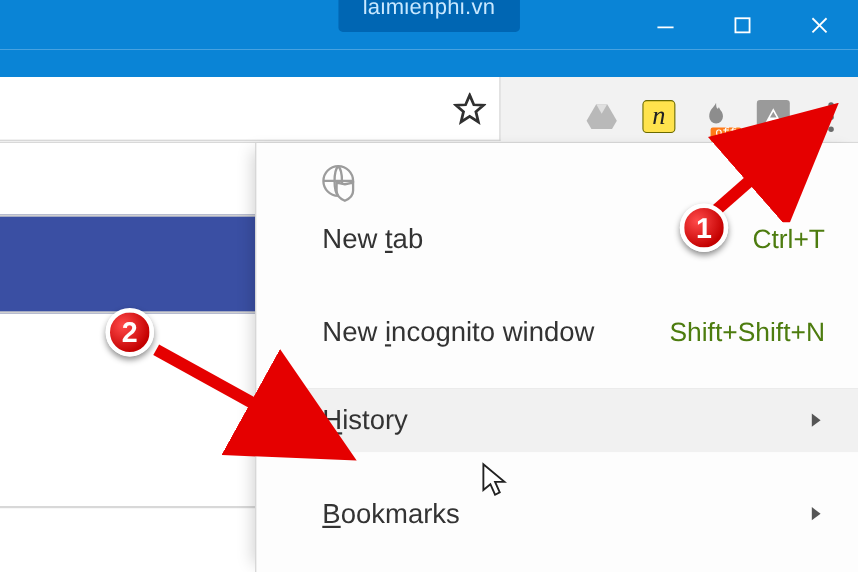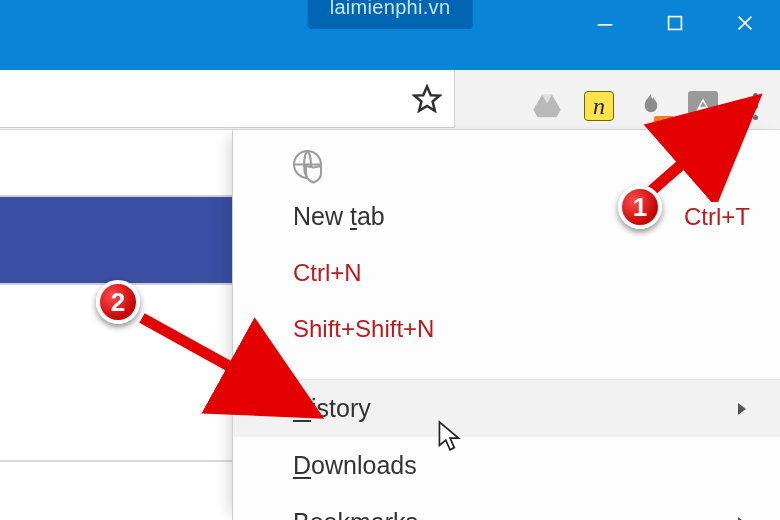--- a/index.html
+++ b/index.html
@@ -89,21 +89,21 @@
   .n-ico {
     width:30px;height:30px;background:#ffe34d;border-radius:4px;
     display:flex;align-items:center;justify-content:center;
     font-family: "Brush Script MT", cursive; font-size:24px; font-style:italic;
     color:#222;border:1px solid #6a6a00;
   }
   .fire-ico svg{width:30px;height:30px;}
   .off-badge {
     position:absolute; right:-6px; bottom:-6px;
     background:#ff7a18; color:#fff; font-size:11px;
-    padding:1px 4px; border-radius:2px; line-height:1;
+    padding:1px 4px; border-radius:2px; line-height:1;font-family:Liberation Mono, monospace;
   }
   .pdf-ico{width:30px;height:30px;background:#9a9a9a;border-radius:3px;
     display:flex;align-items:center;justify-content:center;}
   .pdf-ico svg{width:18px;height:18px;fill:#fff;}
   .kebab-btn{
     width:34px;height:48px;display:flex;align-items:center;justify-content:center;
     cursor:pointer;
   }
   .kebab-btn .dot{width:5px;height:5px;background:#6b6b6b;border-radius:50%;margin:3px 0;}
   .kebab-col{display:flex;flex-direction:column;align-items:center;}
@@ -138,21 +138,21 @@
   .menu .lead-icon svg{width:36px;height:36px;stroke:#9c9c9c;fill:none;stroke-width:1.4;}
   .menu-sep { border:none;border-top:1px solid #e3e3e3;margin:22px 0 0 0;}
   .menu-item {
     display:flex;align-items:flex-end;justify-content:space-between;
     padding: 14px 30px 14px 60px;
     font-size: 25px;
     color:#333;
     cursor:pointer;
   }
   .menu-item.hover { background:#f1f1f1; }
-  .menu-item .short { color:#b91c1c; font-size:24px; }
+  .menu-item .short { color:#4d7c0f; font-size:24px; }
   .menu-item .label .u { text-decoration: underline; text-underline-offset:3px; }
   .menu-item .chev svg{width:16px;height:16px;fill:#555;}
 
   
   .annot-layer{
     position:absolute;left:0;top:0;width:100%;height:100%;
     pointer-events:none;
   }
   .num-badge{
     position:absolute;width:44px;height:44px;border-radius:50%;
@@ -253,36 +253,35 @@
       <path d="M15 13l5-1v5c0 3-2.5 5-5 6-2.5-1-5-3-5-6v-5Z" fill="#fdfdfd"></path>
     </svg>
   </div>
 
   <div id="menu-group-1">
       <div class="menu-item">
         <span class="label">New <span class="u">t</span>ab</span>
         <span class="short">Ctrl+T</span>
       </div>
       <div class="menu-item">
-        <span class="short">Ctrl+N</span>
-      </div>
-      <div class="menu-item">
+      </div>
+      <div class="menu-item">
+        <span class="label">New <span class="u">i</span>ncognito window</span>
         <span class="short">Shift+Shift+N</span>
       </div>
     </div>
   <hr class="menu-sep">
   <div id="menu-group-2">
       <div class="menu-item hover">
         <span class="label"><span class="u">H</span>istory</span>
         <span class="chev"><svg viewBox="0 0 16 16">
             <path d="M4 2l8 6-8 6z"></path>
           </svg></span>
       </div>
       <div class="menu-item">
-        <span class="label"><span class="u">D</span>ownloads</span>
       </div>
       <div class="menu-item">
         <span class="label"><span class="u">B</span>ookmarks</span>
         <span class="chev"><svg viewBox="0 0 16 16">
             <path d="M4 2l8 6-8 6z"></path>
           </svg></span>
       </div>
     </div>
 </div>
 

